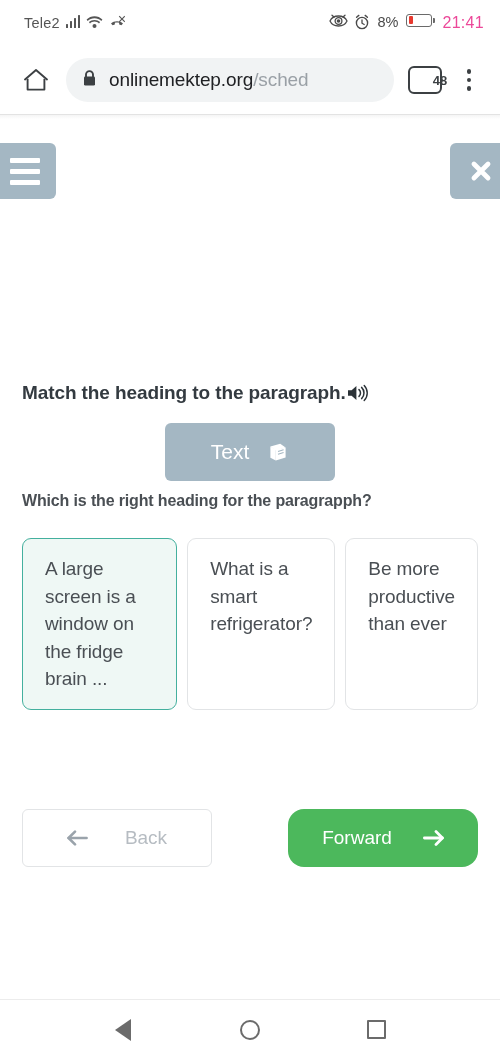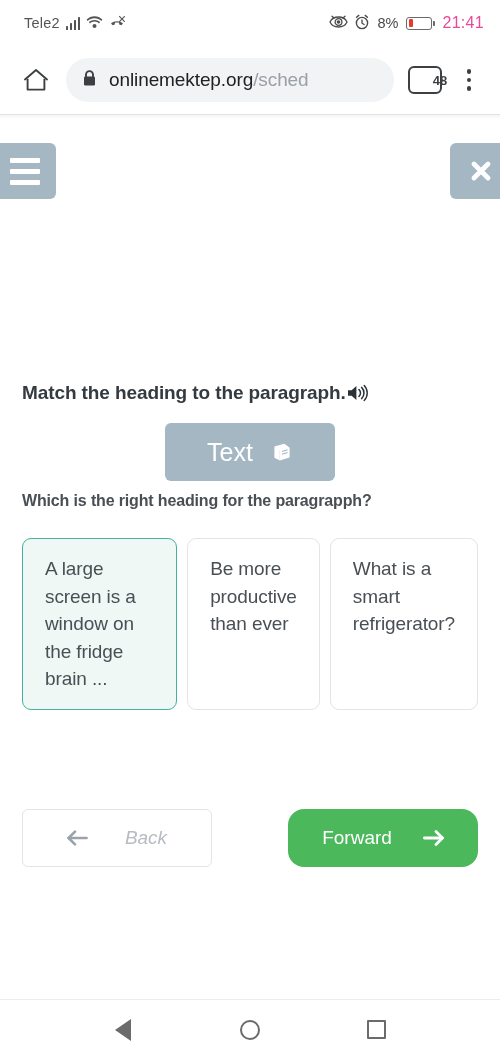--- a/index.html
+++ b/index.html
@@ -18,21 +18,21 @@
     display: flex;
     align-items: center;
     justify-content: space-between;
     padding: 0 16px 0 24px;
     background: #ffffff;
     color: #5a5a5a;
     font-size: 14px;
   }
   .status-left, .status-right {
     display: flex;
-    align-items: center;
+    align-items: flex-start;
     gap: 6px;
   }
   .carrier { font-size: 14.5px; color: #555; letter-spacing: .2px; }
 
   .ico { display: inline-block; vertical-align: middle; }
 
   .signal-bars { display: flex; align-items: flex-end; gap: 1.5px; height: 13px; }
   .signal-bars i { width: 2.5px; background: #555; display: block; border-radius: .5px;}
   .signal-bars i:nth-child(1) { height: 4px; }
   .signal-bars i:nth-child(2) { height: 7px; }
@@ -169,21 +169,21 @@
 
   .text-btn {
     position: absolute;
     left: 165px; top: 304px;
     width: 170px; height: 58px;
     background: #a4b7c3;
     border-radius: 6px;
     display: flex; align-items: center; justify-content: center;
     gap: 18px;
   }
-  .text-btn-label { color: #ffffff; font-size: 25px; }
+  .text-btn-label { color: #ffffff; font-size: 21px; }
   .book-icon { width: 22px; height: 20px; display:block; }
 
   .question {
     position: absolute;
     left: 22px; top: 373px;
     font-size: 16px;
     color: #4a4f54;
     letter-spacing: -.15px;
     font-weight: bold;
   }
@@ -216,21 +216,21 @@
     display: flex; justify-content: space-between;
   }
   .btn-back {
     width: 190px; height: 58px;
     background: #ffffff;
     border: 1.4px solid #e2e4e6;
     border-radius: 6px;
     display: flex; align-items: center; justify-content: center;
     gap: 36px;
   }
-  .btn-back-label { color: #b6bcc2; font-size: 19px; font-style: italic; }
+  .btn-back-label { color: #b6bcc2; font-size: 19px; }
   .btn-forward {
     width: 190px; height: 58px;
     background: #4cb85c;
     border-radius: 16px;
     display: flex; align-items: center; justify-content: center;
     gap: 30px;
   }
   .btn-forward-label { color: #ffffff; font-size: 19px; }
   .arrow-l svg, .arrow-r svg { width: 22px; height: 18px; display:block; }
 
@@ -369,22 +369,22 @@
         <path d="M8.8 7.4v11.2l9.8-3.2V5.4z" fill="#fff"></path>
         <path d="M11 9.6l5.6-1.8M11 12.2l5.6-1.8" stroke="#a4b7c3" stroke-width="1.1" fill="none"></path>
       </svg>
     </span>
   </div>
 
   <div class="question">Which is the right heading for the paragrapph?</div>
 
   <div class="options">
     <div class="option selected">A large screen is a window on the fridge brain ...</div>
+    <div class="option">What is a smart refrigerator?</div>
     <div class="option">Be more productive than ever</div>
-    <div class="option">What is a smart refrigerator?</div>
   </div>
 
   <div class="nav-buttons">
     <div class="btn-back">
       <span class="arrow-l">
         <svg viewBox="0 0 22 18">
           <path d="M1.6 9h18" stroke="#9aa3ab" stroke-width="2.6" stroke-linecap="round"></path>
           <path d="M8 2.6 1.6 9l6.4 6.4" fill="none" stroke="#9aa3ab" stroke-width="2.6" stroke-linecap="round" stroke-linejoin="round"></path>
         </svg>
       </span>

